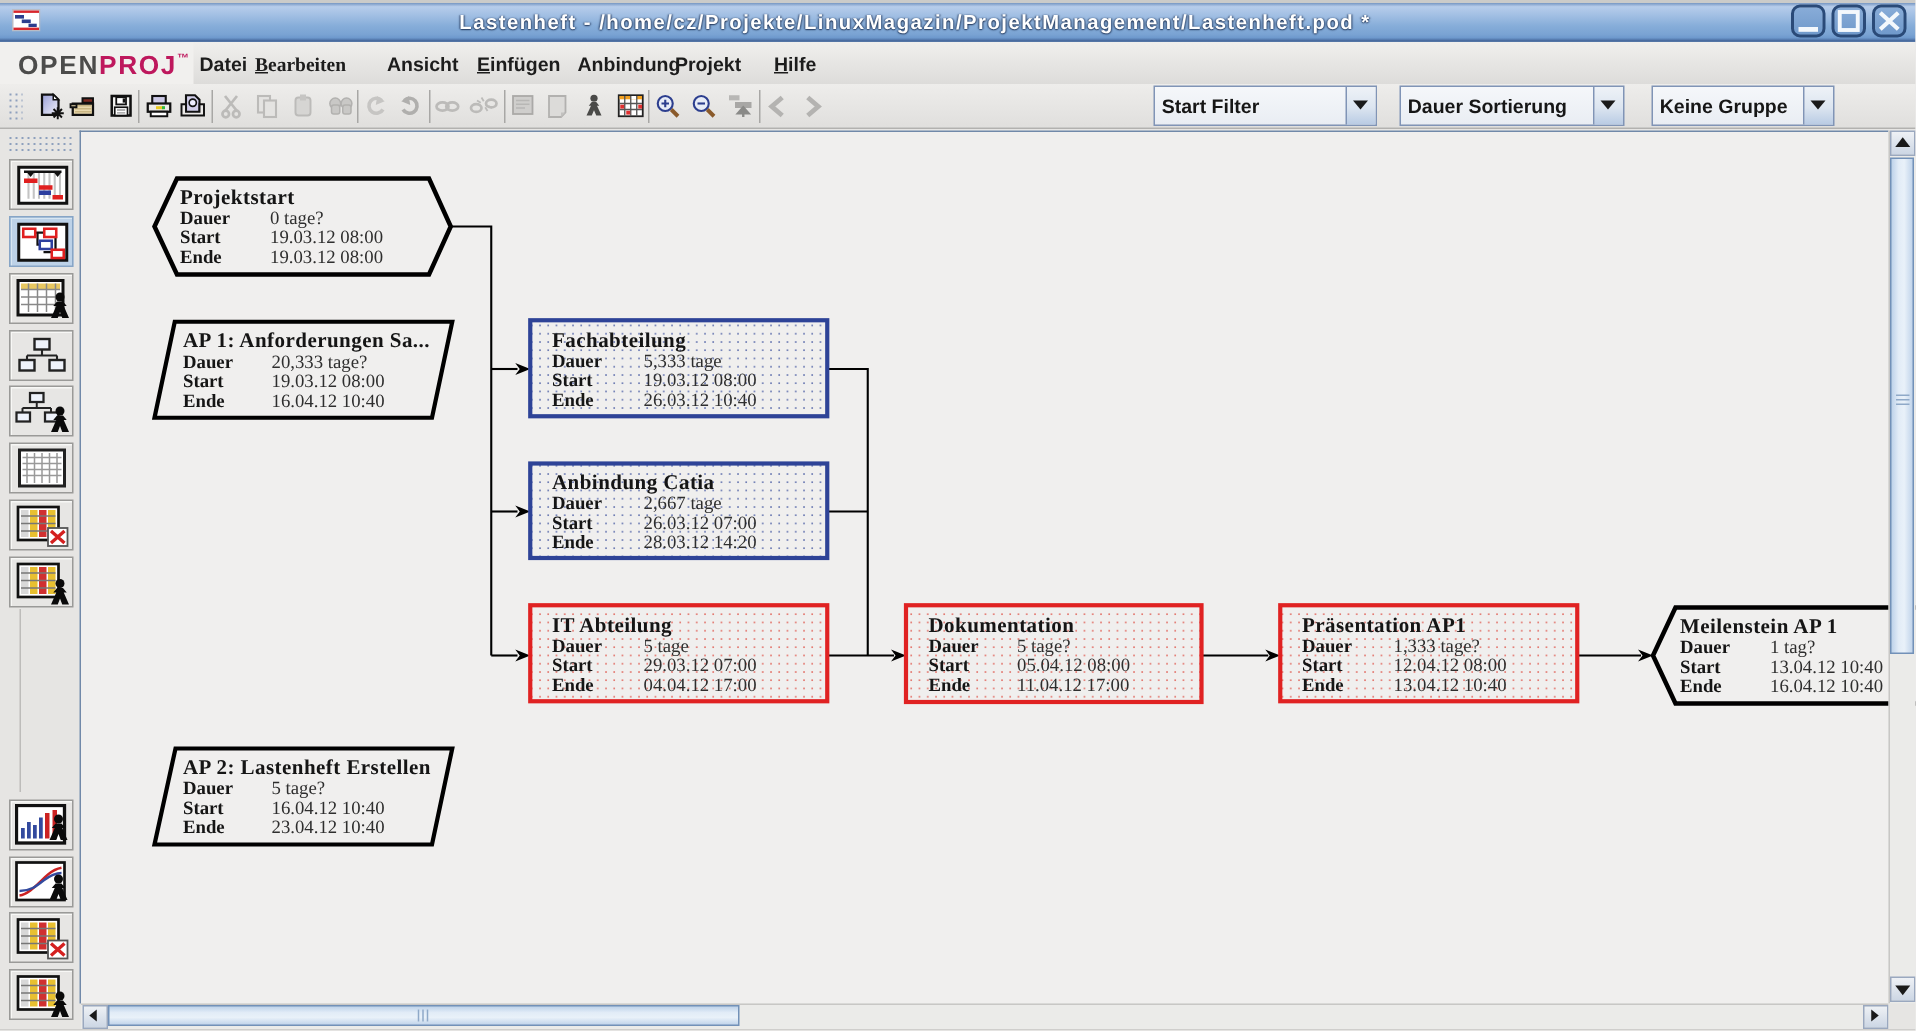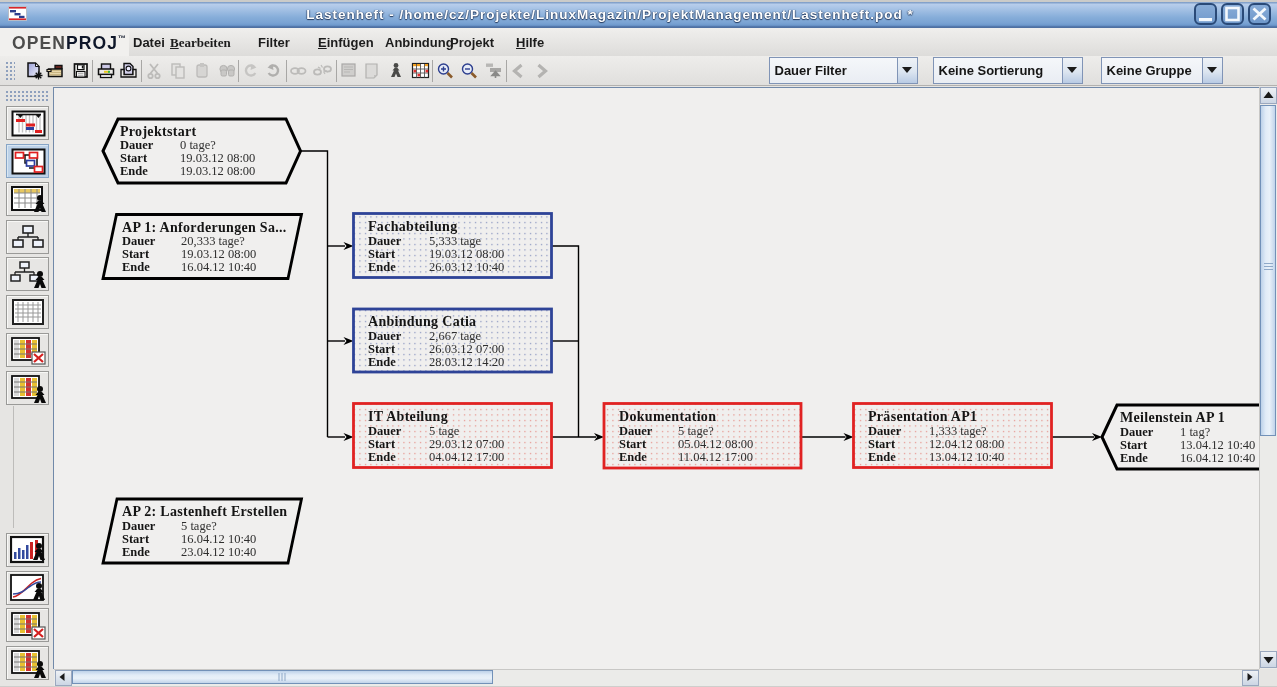--- a/index.html
+++ b/index.html
@@ -13,21 +13,21 @@
 #title-text { left:26px; top:7px; width:1168px; text-align:center; color:#ffffff;
   font-size:13.5px; font-weight:bold; letter-spacing:1px; text-shadow:0 1px 1px rgba(25,45,80,0.9), 1px 0 1px rgba(25,45,80,0.45), -1px 0 1px rgba(25,45,80,0.45); }
 .winbtn { top:3px; width:23px; height:22px; border:2px solid #2a4a78; border-radius:6px;
   background:linear-gradient(180deg,#88acd8,#7099cb); }
 
 
 #menubar { left:0; top:28px; width:1277px; height:28px;
   background:linear-gradient(180deg,#f0efed,#dddcda); }
 #logozone { left:0; top:28px; width:129px; height:28px; background:#f1f0ee; }
 #logo { left:12px; top:32.5px; font-size:17.5px; font-weight:bold; letter-spacing:1.1px; color:#4c4c4b; }
-#logo .red { color:#0f172a; }
+#logo .red { color:#be185d; }
 #logo sup { font-size:8px; letter-spacing:0; position:relative; top:-1px; }
 .menuitem { top:35px; font-size:13px; font-weight:bold; color:#1c1c1c; }
 .menuitem u { text-decoration:underline; }
 
 
 #toolbar { left:0; top:56px; width:1277px; height:30px;
   background:linear-gradient(180deg,#eeedeb,#e0dfdd); border-bottom:1px solid #b2b1af; }
 .tbsep { top:60px; width:1px; height:22px; background:#a8a7a5; }
 .handle { background-image:radial-gradient(circle, #8ea0bd 0.85px, transparent 1.05px); background-size:4px 4px; background-position:1px 1px; }
 .combo { top:57px; height:27px; border:1.5px solid #8094b6; background:linear-gradient(180deg,#f5f7fa,#e9edf3);
@@ -81,21 +81,21 @@
   <rect x="5" y="15" width="13" height="3.2" fill="#f4f8fc"></rect>
   <rect x="32.5" y="5" width="12" height="12" fill="none" stroke="#f4f8fc" stroke-width="2.6"></rect>
   <path d="M59.5 5.5 L71.5 16.5 M71.5 5.5 L59.5 16.5" stroke="#f4f8fc" stroke-width="2.8"></path>
 </svg>
 
 <div id="menubar" class="abs"></div>
 <div id="logozone" class="abs"></div>
 <div id="logo" class="abs">OPEN<span class="red">PROJ<sup>™</sup></span></div>
 <div class="menuitem abs" style="left:133px;">Datei</div>
 <div class="menuitem abs" style="left:170px;font-family:Liberation Serif, serif;"><u>B</u>earbeiten</div>
-<div class="menuitem abs" style="left:258px;">Filter</div>
+<div class="menuitem abs" style="left:258px;">Ansicht</div>
 <div class="menuitem abs" style="left:318px;"><u>E</u>infügen</div>
 <div class="menuitem abs" style="left:385px;">Anbindung</div>
 <div class="menuitem abs" style="left:450px;">Pro<u>j</u>ekt</div>
 <div class="menuitem abs" style="left:516px;"><u>H</u>ilfe</div>
 
 <div id="toolbar" class="abs"></div>
 <div class="abs handle" style="left:4px; top:60px; width:11px; height:22px;"></div>
 <div class="tbsep abs" style="left:92px;"></div>
 <div class="tbsep abs" style="left:141px;"></div>
 <div class="tbsep abs" style="left:238px;"></div>
@@ -201,25 +201,25 @@
 
   <rect x="486" y="7.5" width="7" height="3.4" fill="#b8b7b5"></rect>
   <rect x="490" y="12" width="11" height="4" fill="#a8a7a5"></rect>
   <path d="M495.5,22 v-5 M495.5,15.5 l-3.5,4 h7 z" fill="#8a8a88" stroke="#8a8a88" stroke-width="1.6"></path>
 
   <path d="M521.5,9 L514.5,15 L521.5,21" fill="none" stroke="#b4b3b1" stroke-width="3.2"></path>
   <path d="M538.5,9 L545.5,15 L538.5,21" fill="none" stroke="#b4b3b1" stroke-width="3.2"></path>
 </svg>
 
 <div class="combo abs" style="left:769px; width:149px;">
-    <span class="lbl">Dauer Filter</span>
+    <span class="lbl">Start Filter</span>
     <span class="arr"></span>
   </div>
 <div class="combo abs" style="left:933px; width:150px;">
-    <span class="lbl">Keine Sortierung</span>
+    <span class="lbl">Dauer Sortierung</span>
     <span class="arr"></span>
   </div>
 <div class="combo abs" style="left:1101px; width:122px;">
     <span class="lbl">Keine Gruppe</span>
     <span class="arr"></span>
   </div>
 
 <div id="sidebar" class="abs"></div>
 <div class="abs handle" style="left:4px; top:89px; width:45px; height:12px;"></div>
 <div class="abs" style="left:13px; top:406px; width:1px; height:122px; background:#bdbcba;"></div>

